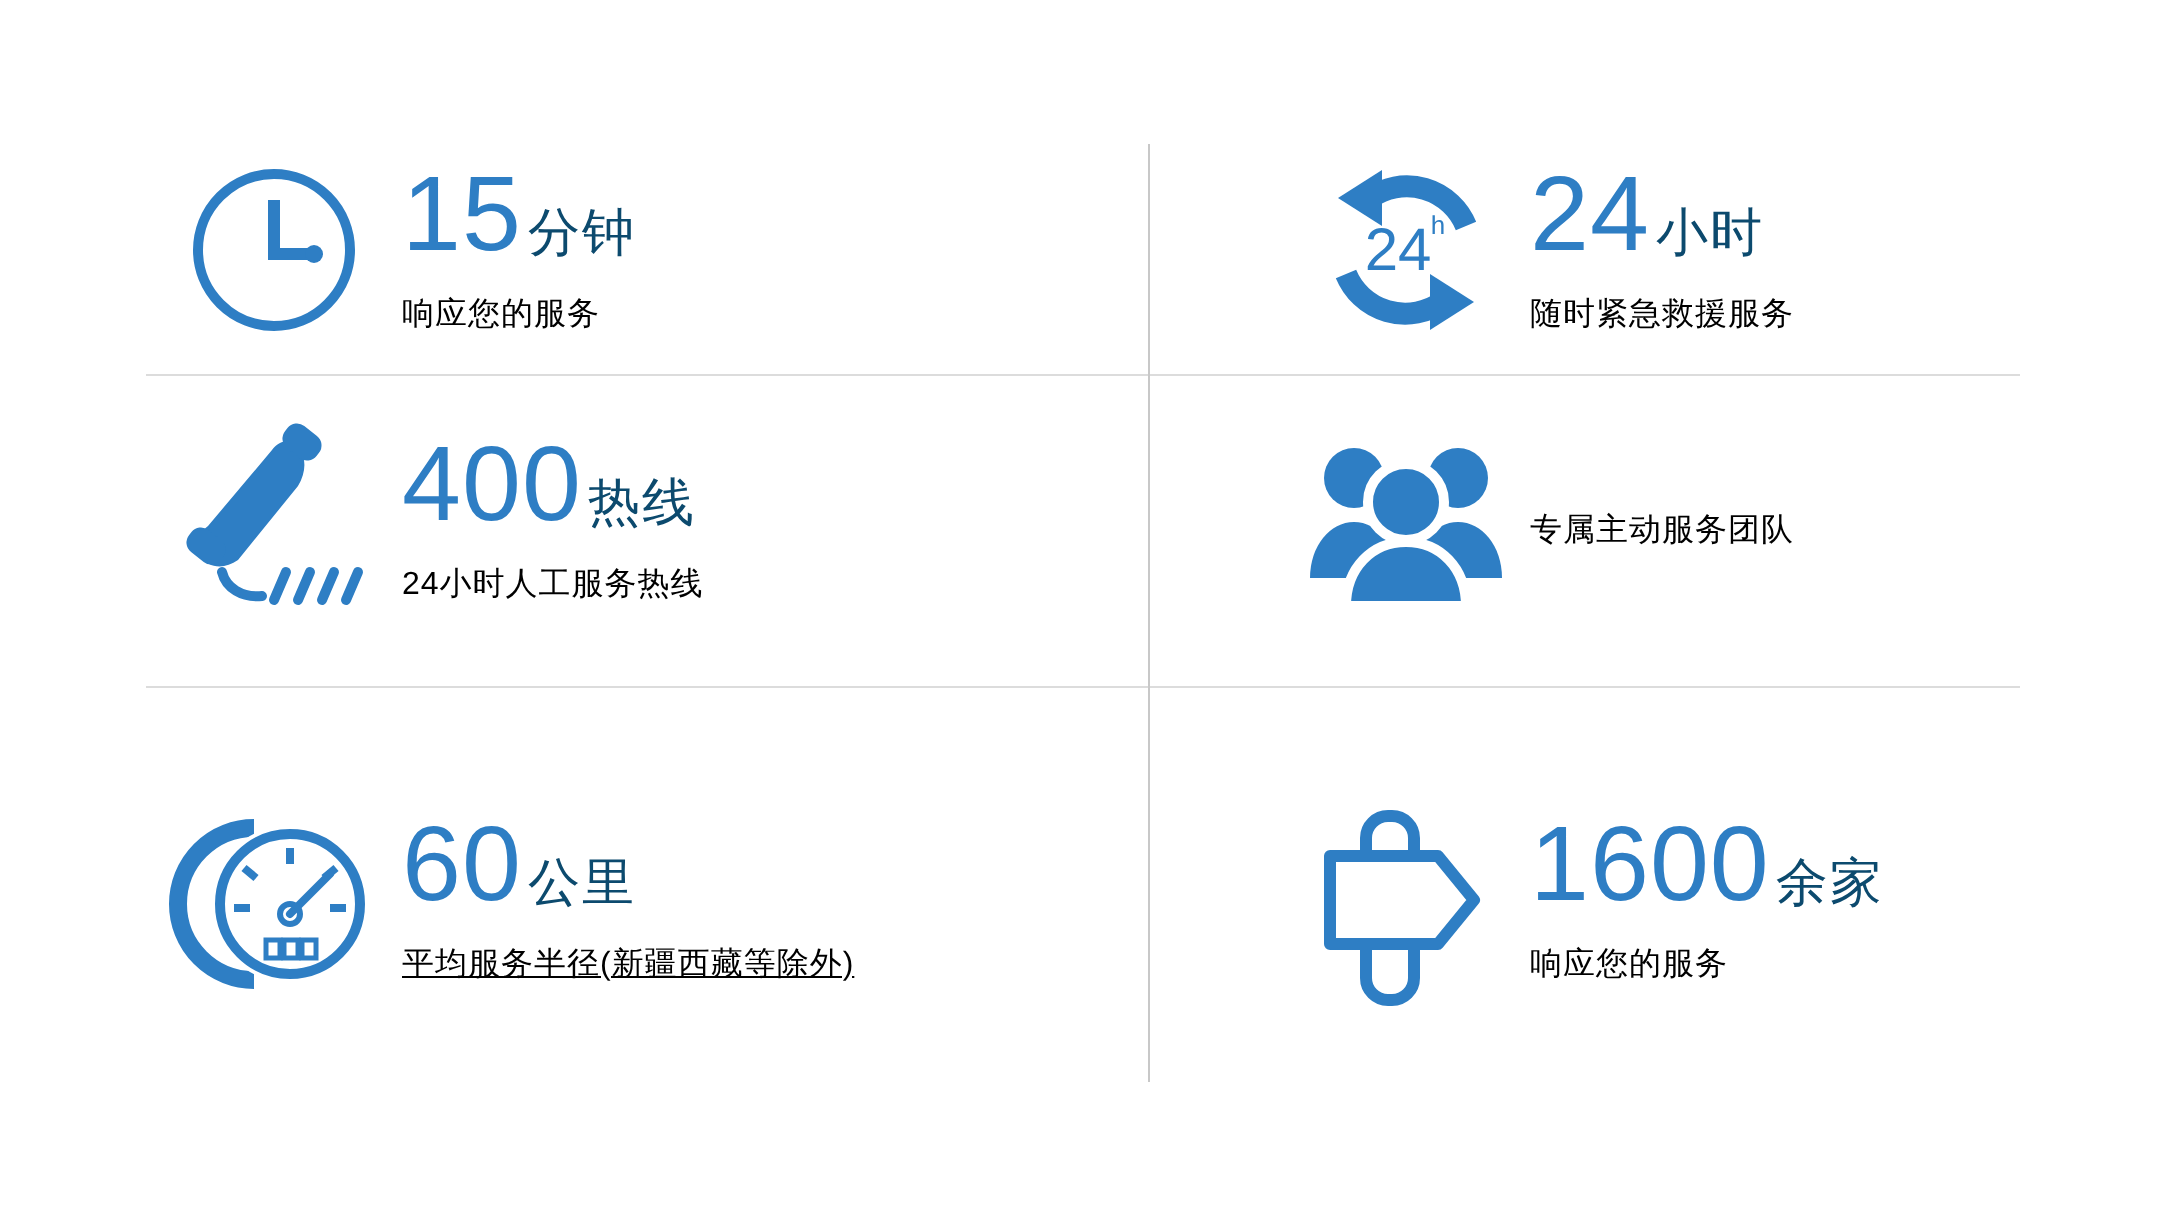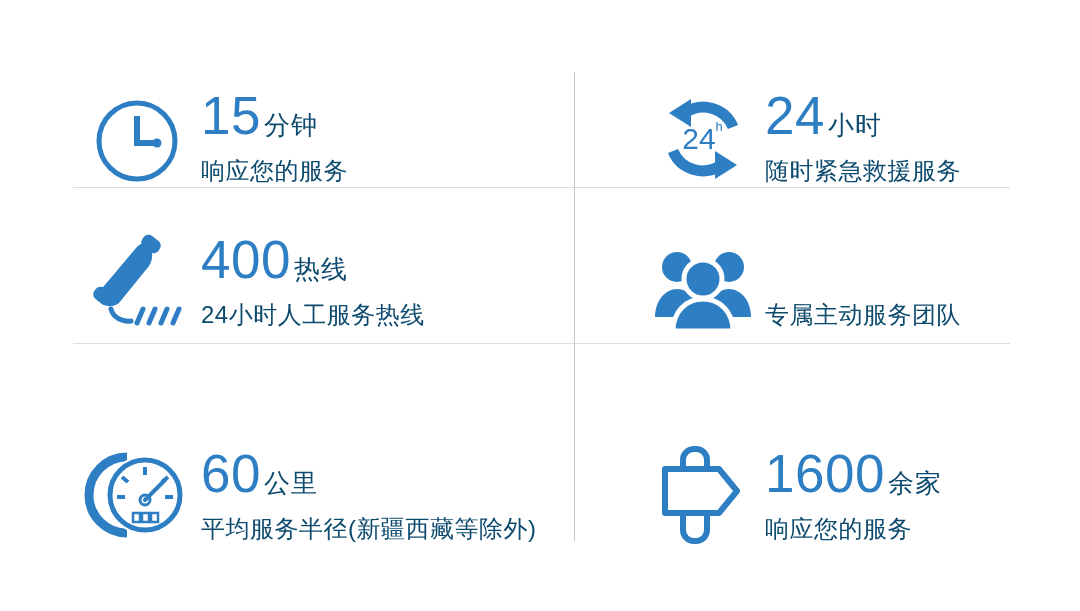--- a/index.html
+++ b/index.html
@@ -41,21 +41,21 @@
     top: 72px;
     width: 1px;
     height: 469px;
     background: #c8c8c8;
   }
 
   
   .cell {
     position: absolute;
     display: flex;
-    align-items: flex-end;
+    align-items: center;
   }
   .cell-left  { left: 73px;  width: 500px; }
   .cell-right { left: 640px; width: 420px; }
 
   .row-a { top: 62px;  height: 125px; }
   .row-b { top: 188px; height: 143px; }
   .row-c { top: 360px; height: 185px; }
 
   .icon-wrap {
     flex: 0 0 auto;
@@ -87,29 +87,30 @@
     letter-spacing: 0.5px;
   }
   .stat-unit {
     font-size: 26px;
     font-weight: 400;
     color: #0c4a6e;
     margin-left: 3px;
     letter-spacing: 1px;
   }
   .stat-desc {
-    font-size: 24px;
-    color: #0c4a6e;
+    font-size: 16px;
+    color: #000000;
     letter-spacing: 0.5px;
     margin-top: 13px;
     line-height: 1.35;
   }
   .stat-desc.wrap {
     white-space: normal;
     max-width: 350px;
+    text-decoration: underline;
   }
 
   
   .row-c .text-col { margin-top: -6px; }
 
   svg { display: block; overflow: visible; }
 </style>
 </head>
 <body>
 

